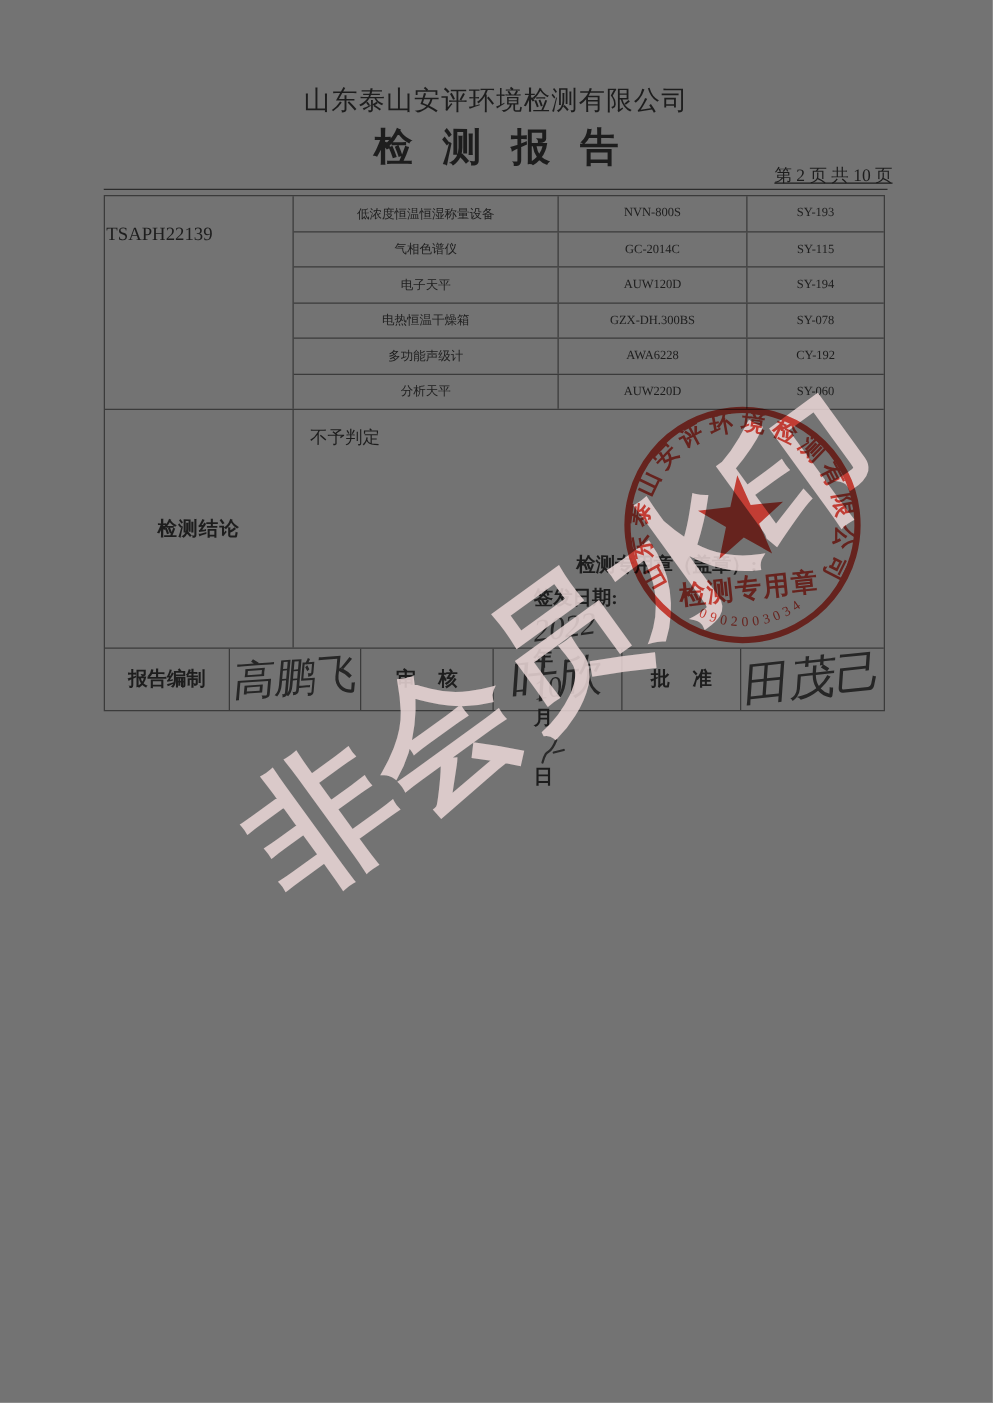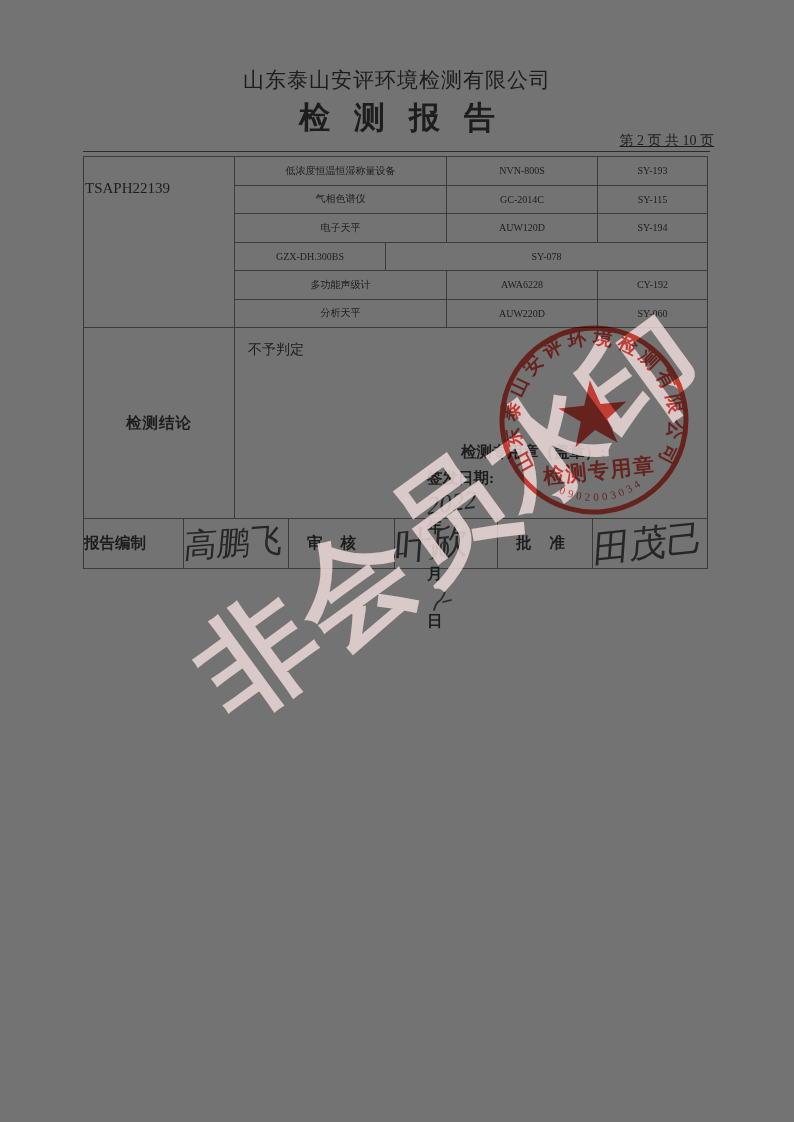--- a/index.html
+++ b/index.html
@@ -68,21 +68,21 @@
   .hand {
     font-weight: 500; color: #262626; display: inline-block;
     font-family: "Liberation Serif", "DejaVu Serif", serif;
   }
   .hand.year  { font-size: 25px; transform: rotate(-8deg) skewX(-14deg); margin: 0 8px 0 10px; }
   .hand.month { font-size: 23px; transform: rotate(-10deg) skewX(-10deg); margin: 0 6px 0 14px; }
   .day-gap { width: 30px; position: relative; top: 3px; }
 
   .sig-section { display: flex; height: 50px; border-top: 1px solid #3b3b3b; }
   .sig-cell {
-    display: flex; align-items: center; 
+    display: flex; align-items: center; justify-content: center;
     border-right: 1px solid #3b3b3b; overflow: visible;
   }
   .sig-cell:last-child { border-right: none; }
   .sig-cell.c1 { width: 100px; } .sig-cell.c2 { width: 105px; }
   .sig-cell.c3 { width: 106px; } .sig-cell.c4 { width: 103px; }
   .sig-cell.c5 { width: 95px; }  .sig-cell.c6 { flex: 1; }
   .sig-label { font-size: 15.5px; font-weight: bold; }
   .sig-label.sp { letter-spacing: 18px; text-indent: 18px; }
   .hand.sig  { font-size: 33px; line-height: 1; transform: rotate(-4deg) skewX(-9deg); }
   .hand.sig.big { font-size: 37px; transform: rotate(-6deg) skewX(-10deg); }
@@ -136,20 +136,21 @@
             <div class="ecell name">气相色谱仪</div>
             <div class="ecell model">GC-2014C</div>
             <div class="ecell code">SY-115</div>
           </div>
           <div class="equip-row">
             <div class="ecell name">电子天平</div>
             <div class="ecell model">AUW120D</div>
             <div class="ecell code">SY-194</div>
           </div>
           <div class="equip-row">
+            <div class="ecell name">电热恒温干燥箱</div>
             <div class="ecell model">GZX-DH.300BS</div>
             <div class="ecell code">SY-078</div>
           </div>
           <div class="equip-row">
             <div class="ecell name">多功能声级计</div>
             <div class="ecell model">AWA6228</div>
             <div class="ecell code">CY-192</div>
           </div>
           <div class="equip-row">
             <div class="ecell name">分析天平</div>

